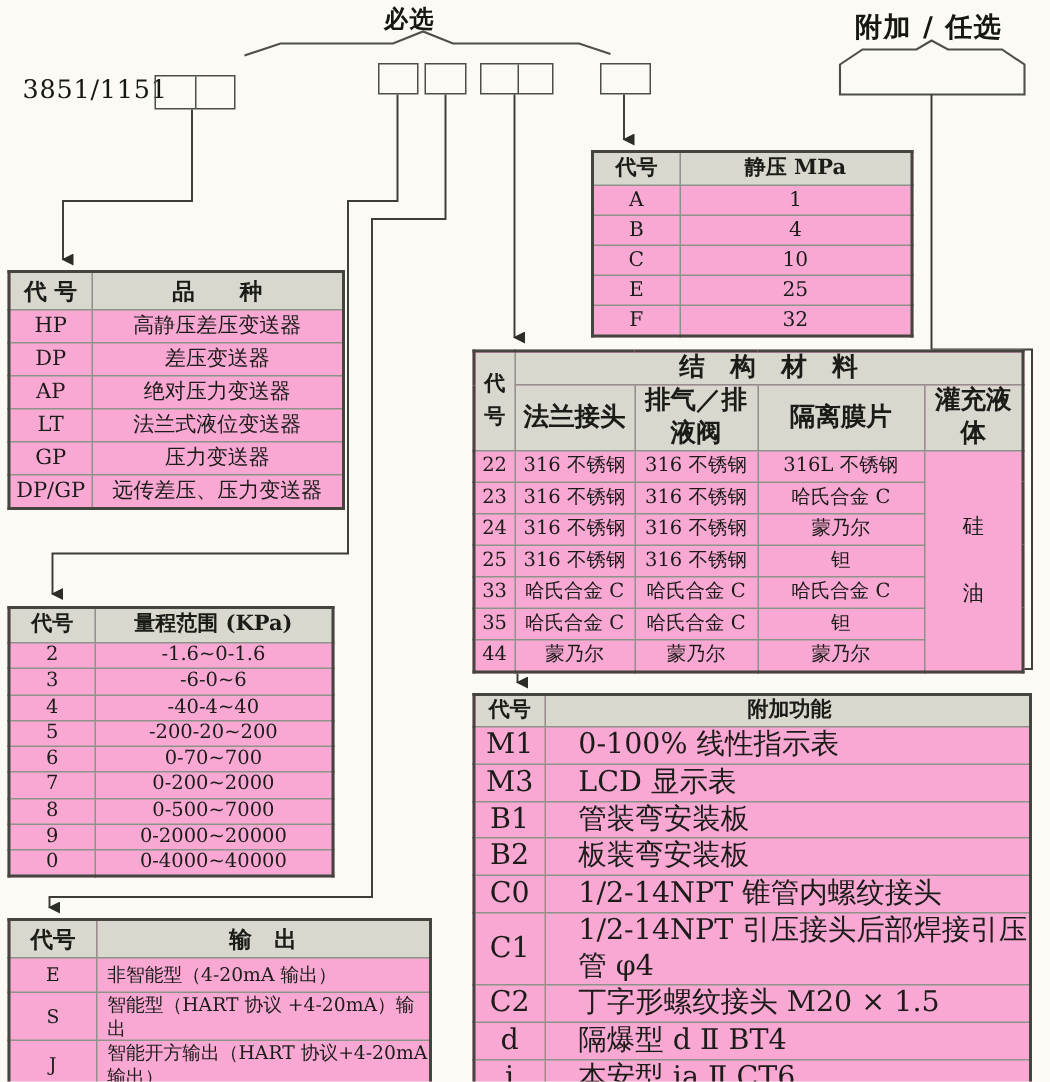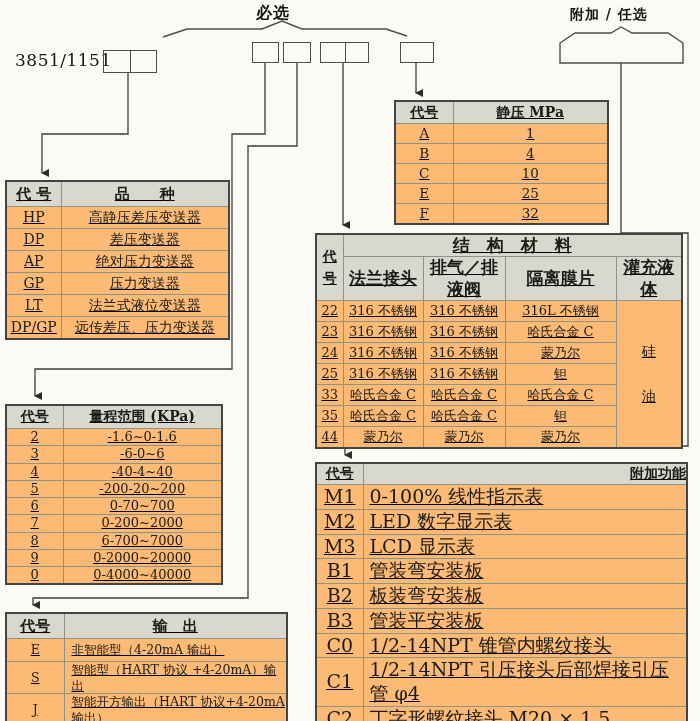--- a/index.html
+++ b/index.html
@@ -3,37 +3,37 @@
 <meta charset="utf-8">
 <style>
   html,body{margin:0;padding:0;}
   body{width:700px;height:721px;background:#fbfaf5;overflow:hidden;position:relative;
        font-family:"DejaVu Serif","Liberation Serif",serif;}
   #stage{position:absolute;left:0;top:0;width:700px;height:594px;}
 
   
   .dlabel{position:absolute;font-weight:bold;color:#161612;letter-spacing:1px;}
   #lbl-required{left:256px;top:3px;font-size:16px;}
-  #lbl-optional{left:570px;top:6px;font-size:14px;}
+  #lbl-optional{left:570px;top:6px;font-size:18px;}
   #lbl-model{left:15px;top:50px;font-size:17px;font-weight:normal;letter-spacing:0.5px;}
 
   
   .code-box{position:absolute;border:1.4px solid #4e4e48;background:transparent;box-sizing:border-box;}
   .code-box.split::after{content:"";position:absolute;left:50%;top:0;bottom:0;border-left:1.4px solid #4e4e48;}
   #box-1{left:103px;top:50px;width:54px;height:23px;}
   #box-2{left:252px;top:42px;width:27px;height:21px;}
   #box-3{left:283px;top:42px;width:28px;height:21px;}
   #box-4{left:320px;top:42px;width:49px;height:21px;}
   #box-5{left:400px;top:42px;width:34px;height:21px;}
 
   svg#wires{position:absolute;left:0;top:0;width:700px;height:721px;pointer-events:none;}
 
   
-  table.tbl{position:absolute;border-collapse:collapse;table-layout:fixed;background:#fdba74;
-            border:2px solid #45453f;text-decoration:underline;}
+  table.tbl{position:absolute;border-collapse:collapse;table-layout:fixed;background:#f9a8d4;
+            border:2px solid #45453f;}
   .tbl th,.tbl td{border:1px solid #8e938a;text-align:center;color:#1b1b18;
                   white-space:pre-line;overflow:hidden;padding:0;line-height:1.25;}
   .tbl th{background:#d9d8cf;font-weight:bold;}
 
   #tbl-product{left:5px;top:180px;width:223px;}
   #tbl-product th{height:24px;font-size:15px;}
   #tbl-product td{height:21px;font-size:14px;}
 
   #tbl-pressure{left:394px;top:100px;width:213px;}
   #tbl-pressure th{height:21px;font-size:14px;}
@@ -48,23 +48,23 @@
   #tbl-range th{height:22px;font-size:14px;}
   #tbl-range td{height:16px;font-size:13px;}
 
   #tbl-output{left:5px;top:612px;width:281px;}
   #tbl-output th{height:24px;font-size:15px;}
   #tbl-output td{height:22px;font-size:12.5px;}
   #tbl-output td:nth-child(2){text-align:left;padding-left:7px;}
 
   #tbl-extra{left:315px;top:462px;width:371px;}
   #tbl-extra th{height:20px;font-size:14px;}
-  #tbl-extra th:nth-child(2){text-align:right;padding-left:3px;}
+  #tbl-extra th:nth-child(2){text-align:center;padding-left:3px;}
   #tbl-extra td{height:18px;font-size:19px;}
-  #tbl-extra td:nth-child(2){text-align:left;padding-left:6px;}
+  #tbl-extra td:nth-child(2){text-align:left;padding-left:22px;}
 </style>
 </head>
 <body>
 
 <div id="stage">
 
   <div class="dlabel" id="lbl-required">必选</div>
   <div class="dlabel" id="lbl-optional">附加 / 任选</div>
   <div class="dlabel" id="lbl-model">3851/1151</div>
 
@@ -111,26 +111,26 @@
         </tr>
         <tr>
           <td>DP</td>
           <td>差压变送器</td>
         </tr>
         <tr>
           <td>AP</td>
           <td>绝对压力变送器</td>
         </tr>
         <tr>
+          <td>LT</td>
+          <td>法兰式液位变送器</td>
+        </tr>
+        <tr>
           <td>GP</td>
           <td>压力变送器</td>
-        </tr>
-        <tr>
-          <td>LT</td>
-          <td>法兰式液位变送器</td>
         </tr>
         <tr>
           <td>DP/GP</td>
           <td>远传差压、压力变送器</td>
         </tr>
       </tbody>
     </table>
   <table class="tbl" id="tbl-pressure">
       <colgroup>
         <col style="width: 58px;">
@@ -265,21 +265,21 @@
         <tr>
           <td>6</td>
           <td>0-70~700</td>
         </tr>
         <tr>
           <td>7</td>
           <td>0-200~2000</td>
         </tr>
         <tr>
           <td>8</td>
-          <td>6-700~7000</td>
+          <td>0-500~7000</td>
         </tr>
         <tr>
           <td>9</td>
           <td>0-2000~20000</td>
         </tr>
         <tr>
           <td>0</td>
           <td>0-4000~40000</td>
         </tr>
       </tbody>
@@ -320,40 +320,32 @@
           <th>代号</th>
           <th>附加功能</th>
         </tr>
       </thead>
       <tbody>
         <tr>
           <td>M1</td>
           <td>0-100% 线性指示表</td>
         </tr>
         <tr>
-          <td>M2</td>
-          <td>LED 数字显示表</td>
-        </tr>
-        <tr>
           <td>M3</td>
           <td>LCD 显示表</td>
         </tr>
         <tr>
           <td>B1</td>
           <td>管装弯安装板</td>
         </tr>
         <tr>
           <td>B2</td>
           <td>板装弯安装板</td>
         </tr>
         <tr>
-          <td>B3</td>
-          <td>管装平安装板</td>
-        </tr>
-        <tr>
           <td>C0</td>
           <td>1/2-14NPT 锥管内螺纹接头</td>
         </tr>
         <tr>
           <td>C1</td>
           <td>1/2-14NPT 引压接头后部焊接引压管 φ4</td>
         </tr>
         <tr>
           <td>C2</td>
           <td>丁字形螺纹接头 M20 × 1.5</td>

